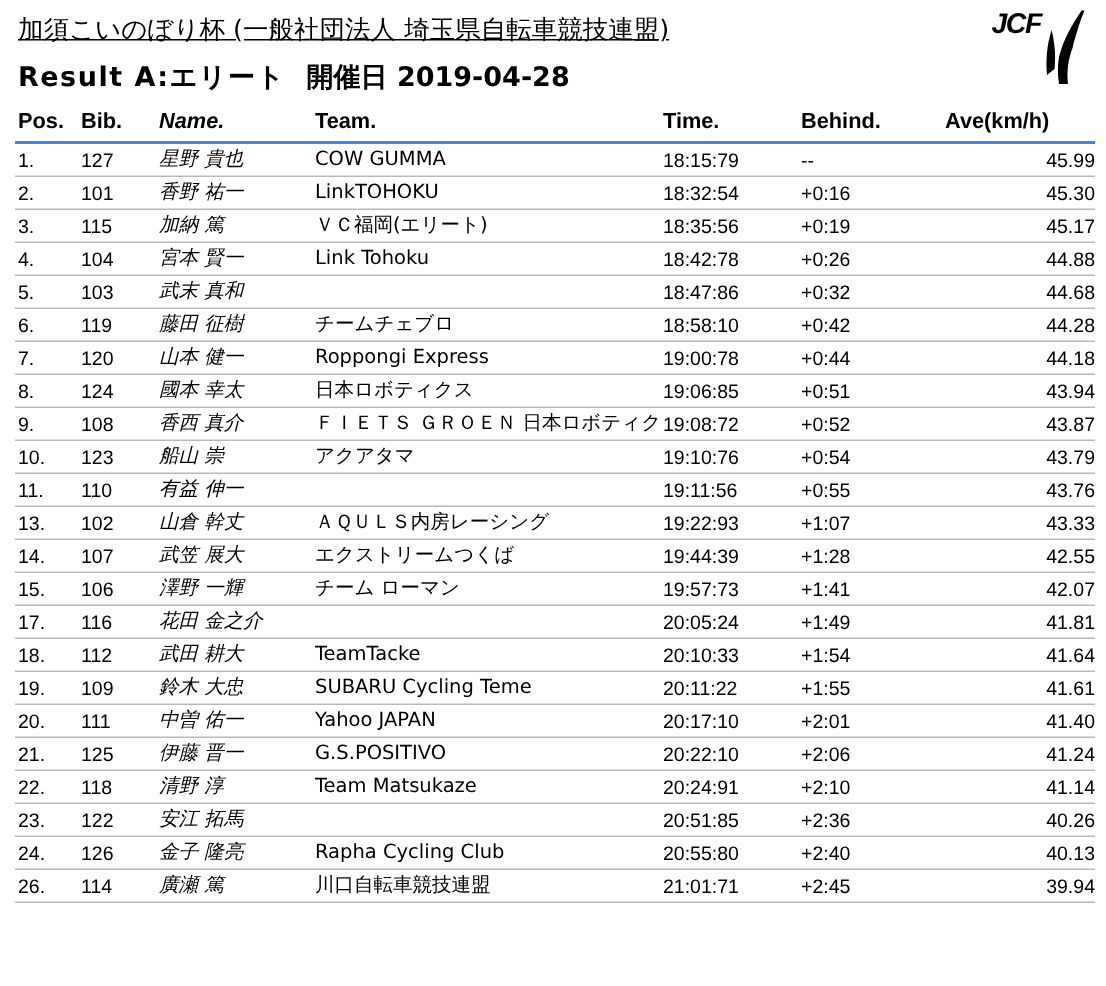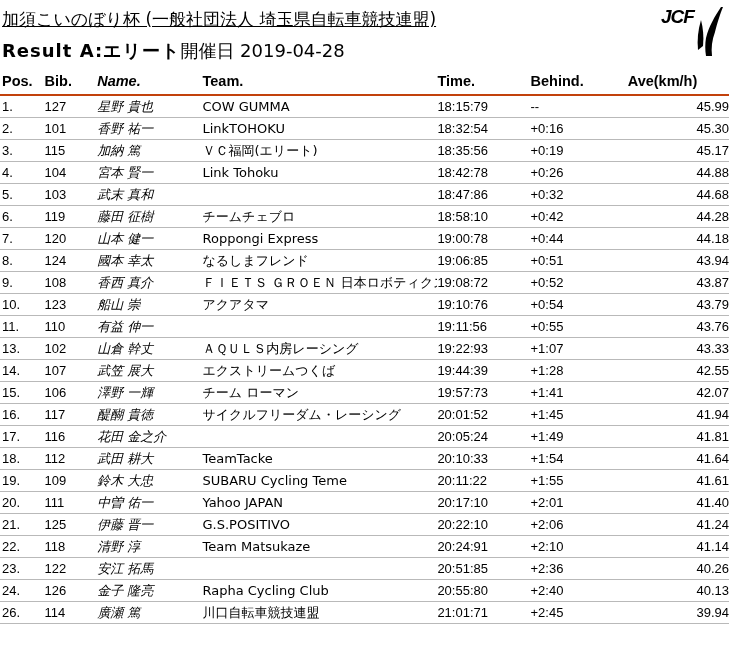--- a/index.html
+++ b/index.html
@@ -12,21 +12,21 @@
     height: 657px;
     font-family: "Liberation Sans", "DejaVu Sans", sans-serif;
     color: #000000;
     overflow: hidden;
   }
   .page {
     position: relative;
     width: 737px;
     height: 657px;
     box-sizing: border-box;
-    padding: 6px 8px 0 0;
+    padding: 6px 8px 0 10px;
   }
   
   .header {
     position: relative;
   }
   .title-main {
     font-size: 17px;
     font-weight: normal;
     letter-spacing: 0px;
     text-decoration: underline;
@@ -39,21 +39,22 @@
     margin: 8px 0 0 2px;
     white-space: nowrap;
   }
   .title-result {
     font-size: 18px;
     font-weight: bold;
     letter-spacing: 1px;
   }
   .title-date {
     font-size: 18px;
-    font-weight: normal;
+    font-weight: bold;
+    margin-left: 14px;
   }
   .logo {
     position: absolute;
     right: 2px;
     top: -2px;
     width: 66px;
     height: 52px;
   }
   .logo-text {
     position: absolute;
@@ -74,21 +75,21 @@
     width: 100%;
     border-collapse: collapse;
     margin-top: 10px;
     table-layout: fixed;
   }
   table.results thead th {
     font-size: 14.5px;
     font-weight: bold;
     text-align: left;
     padding: 0 0 5px 0;
-    border-bottom: 2px solid #c2410c;
+    border-bottom: 2px solid #3b82f6;
     vertical-align: bottom;
     white-space: nowrap;
   }
   table.results tbody td {
     font-size: 13px;
     padding: 1px 0 1px 0;
     border-bottom: 1px solid #b9b9b9;
     vertical-align: middle;
     white-space: nowrap;
     overflow: hidden;
@@ -211,21 +212,21 @@
           <td class="c-name jp">山本 健一</td>
           <td class="c-team jp">Roppongi Express</td>
           <td class="c-time">19:00:78</td>
           <td class="c-behind">+0:44</td>
           <td class="c-ave">44.18</td>
         </tr>
         <tr>
           <td class="c-pos">8.</td>
           <td class="c-bib">124</td>
           <td class="c-name jp">國本 幸太</td>
-          <td class="c-team jp">なるしまフレンド</td>
+          <td class="c-team jp">日本ロボティクス</td>
           <td class="c-time">19:06:85</td>
           <td class="c-behind">+0:51</td>
           <td class="c-ave">43.94</td>
         </tr>
         <tr>
           <td class="c-pos">9.</td>
           <td class="c-bib">108</td>
           <td class="c-name jp">香西 真介</td>
           <td class="c-team jp">ＦＩＥＴＳ ＧＲＯＥＮ 日本ロボティクス</td>
           <td class="c-time">19:08:72</td>
@@ -271,29 +272,20 @@
         <tr>
           <td class="c-pos">15.</td>
           <td class="c-bib">106</td>
           <td class="c-name jp">澤野 一輝</td>
           <td class="c-team jp">チーム ローマン</td>
           <td class="c-time">19:57:73</td>
           <td class="c-behind">+1:41</td>
           <td class="c-ave">42.07</td>
         </tr>
         <tr>
-          <td class="c-pos">16.</td>
-          <td class="c-bib">117</td>
-          <td class="c-name jp">醍醐 貴徳</td>
-          <td class="c-team jp">サイクルフリーダム・レーシング</td>
-          <td class="c-time">20:01:52</td>
-          <td class="c-behind">+1:45</td>
-          <td class="c-ave">41.94</td>
-        </tr>
-        <tr>
           <td class="c-pos">17.</td>
           <td class="c-bib">116</td>
           <td class="c-name jp">花田 金之介</td>
           <td class="c-team jp"></td>
           <td class="c-time">20:05:24</td>
           <td class="c-behind">+1:49</td>
           <td class="c-ave">41.81</td>
         </tr>
         <tr>
           <td class="c-pos">18.</td>

